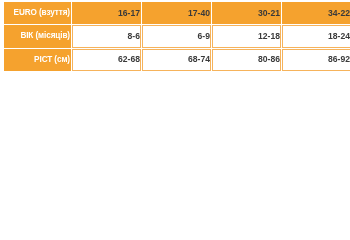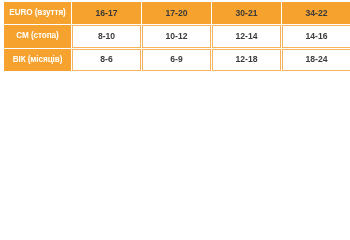--- a/index.html
+++ b/index.html
@@ -29,21 +29,21 @@
     border-spacing: 1px 1px;
     table-layout: fixed;
   }
 
   col.c-label { width: 67px; }
   col.c-data  { width: 69px; }
 
   td {
     padding: 0;
     margin: 0;
-    text-align: center;
+    text-align: right;
     vertical-align: middle;
     height: 17px;
     line-height: 1.05;
     white-space: nowrap;
     overflow: hidden;
   }
 
   
   td.label {
     background: #F5A22E;
@@ -84,33 +84,33 @@
       <col class="c-label">
       <col class="c-data">
       <col class="c-data">
       <col class="c-data">
       <col class="c-data">
     </colgroup>
     <tbody>
       <tr class="row-head">
         <td class="label">EURO (взуття)</td>
         <td class="head">16-17</td>
-        <td class="head">17-20</td>
+        <td class="head">17-40</td>
         <td class="head">30-21</td>
         <td class="head">34-22</td>
-      </tr>
-      <tr>
-        <td class="label">СМ (стопа)</td>
-        <td class="cell">8-10</td>
-        <td class="cell">10-12</td>
-        <td class="cell">12-14</td>
-        <td class="cell">14-16</td>
       </tr>
       <tr>
         <td class="label">ВІК (місяців)</td>
         <td class="cell">8-6</td>
         <td class="cell">6-9</td>
         <td class="cell">12-18</td>
         <td class="cell">18-24</td>
       </tr>
+      <tr>
+        <td class="label">РІСТ (см)</td>
+        <td class="cell">62-68</td>
+        <td class="cell">68-74</td>
+        <td class="cell">80-86</td>
+        <td class="cell">86-92</td>
+      </tr>
     </tbody>
   </table>
 </div>
 
 </body></html>

